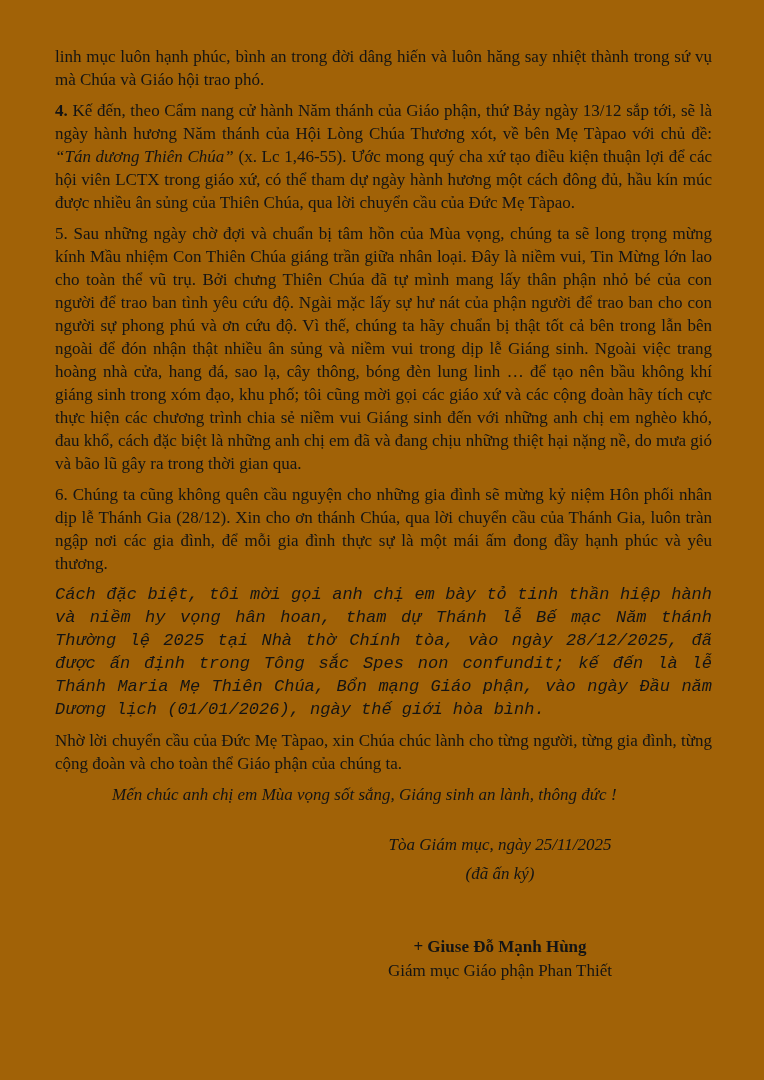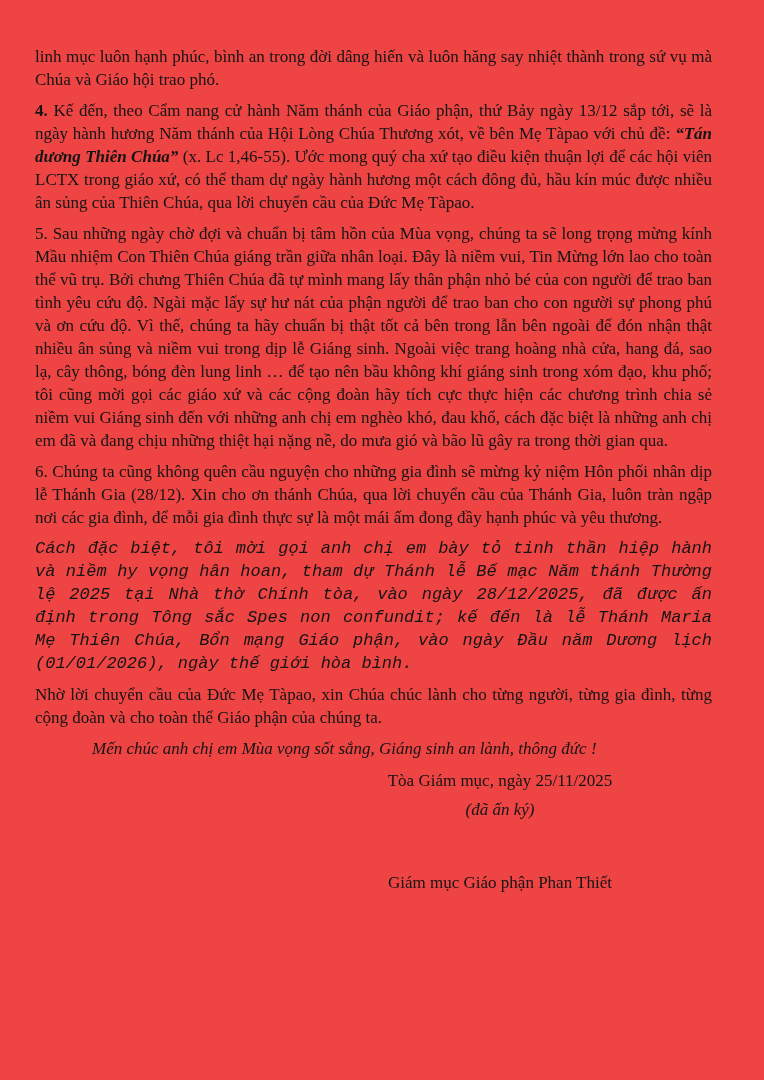--- a/index.html
+++ b/index.html
@@ -13,44 +13,45 @@
     overflow: hidden;
     font-family: "Liberation Serif", "DejaVu Serif", serif;
     font-size: 17px;
     line-height: 23px;
     color: #141414;
   }
   .page {
     box-sizing: border-box;
     width: 764px;
     height: 1080px;
-    padding: 45px 52px 0 35px;
-    background: #ef4444;
+    padding: 45px 52px 0 55px;
+    background: #a16207;
   }
   p { margin: 0 0 8px 0; }
   .justify {
     text-align: justify;
     text-justify: inter-word;
   }
   .italic { font-style: italic; font-family: Liberation Mono, monospace; }
-  .quote-italic { font-style: italic; font-weight: bold; }
+  .quote-italic { font-style: italic; }
   .para-number { font-weight: bold; }
   .wish-line {
     font-style: italic;
     padding-left: 57px;
     margin-bottom: 0;
   }
   .signoff {
     width: 424px;
     margin-left: auto;
     text-align: center;
   }
   .place-date {
-    margin-top: 9px;
+    margin-top: 27px;
     margin-bottom: 6px;
+    font-style: italic;
   }
   .sealed-note {
     margin-bottom: 0;
     font-style: italic;
     text-align: center;
   }
   .signature { margin-top: 50px; }
   .signer-name {
     font-weight: bold;
     margin-bottom: 1px;
@@ -75,17 +76,18 @@
   <p class="justify italic">Cách đặc biệt, tôi mời gọi anh chị em bày tỏ tinh thần hiệp hành và niềm hy vọng hân hoan, tham dự Thánh lễ Bế mạc Năm thánh Thường lệ 2025 tại Nhà thờ Chính tòa, vào ngày 28/12/2025, đã được ấn định trong Tông sắc Spes non confundit; kế đến là lễ Thánh Maria Mẹ Thiên Chúa, Bổn mạng Giáo phận, vào ngày Đầu năm Dương lịch (01/01/2026), ngày thế giới hòa bình.</p>
 
   <p class="justify">Nhờ lời chuyển cầu của Đức Mẹ Tàpao, xin Chúa chúc lành cho từng người, từng gia đình, từng cộng đoàn và cho toàn thể Giáo phận của chúng ta.</p>
 
   <p class="wish-line">Mến chúc anh chị em Mùa vọng sốt sắng, Giáng sinh an lành, thông đức !</p>
 
   <div class="signoff">
     <p class="place-date">Tòa Giám mục, ngày 25/11/2025</p>
     <p class="sealed-note">(đã ấn ký)</p>
     <div class="signature">
+      <p class="signer-name">+ Giuse Đỗ Mạnh Hùng</p>
       <p class="signer-title">Giám mục Giáo phận Phan Thiết</p>
     </div>
   </div>
 
 </div>
 
 </body></html>

